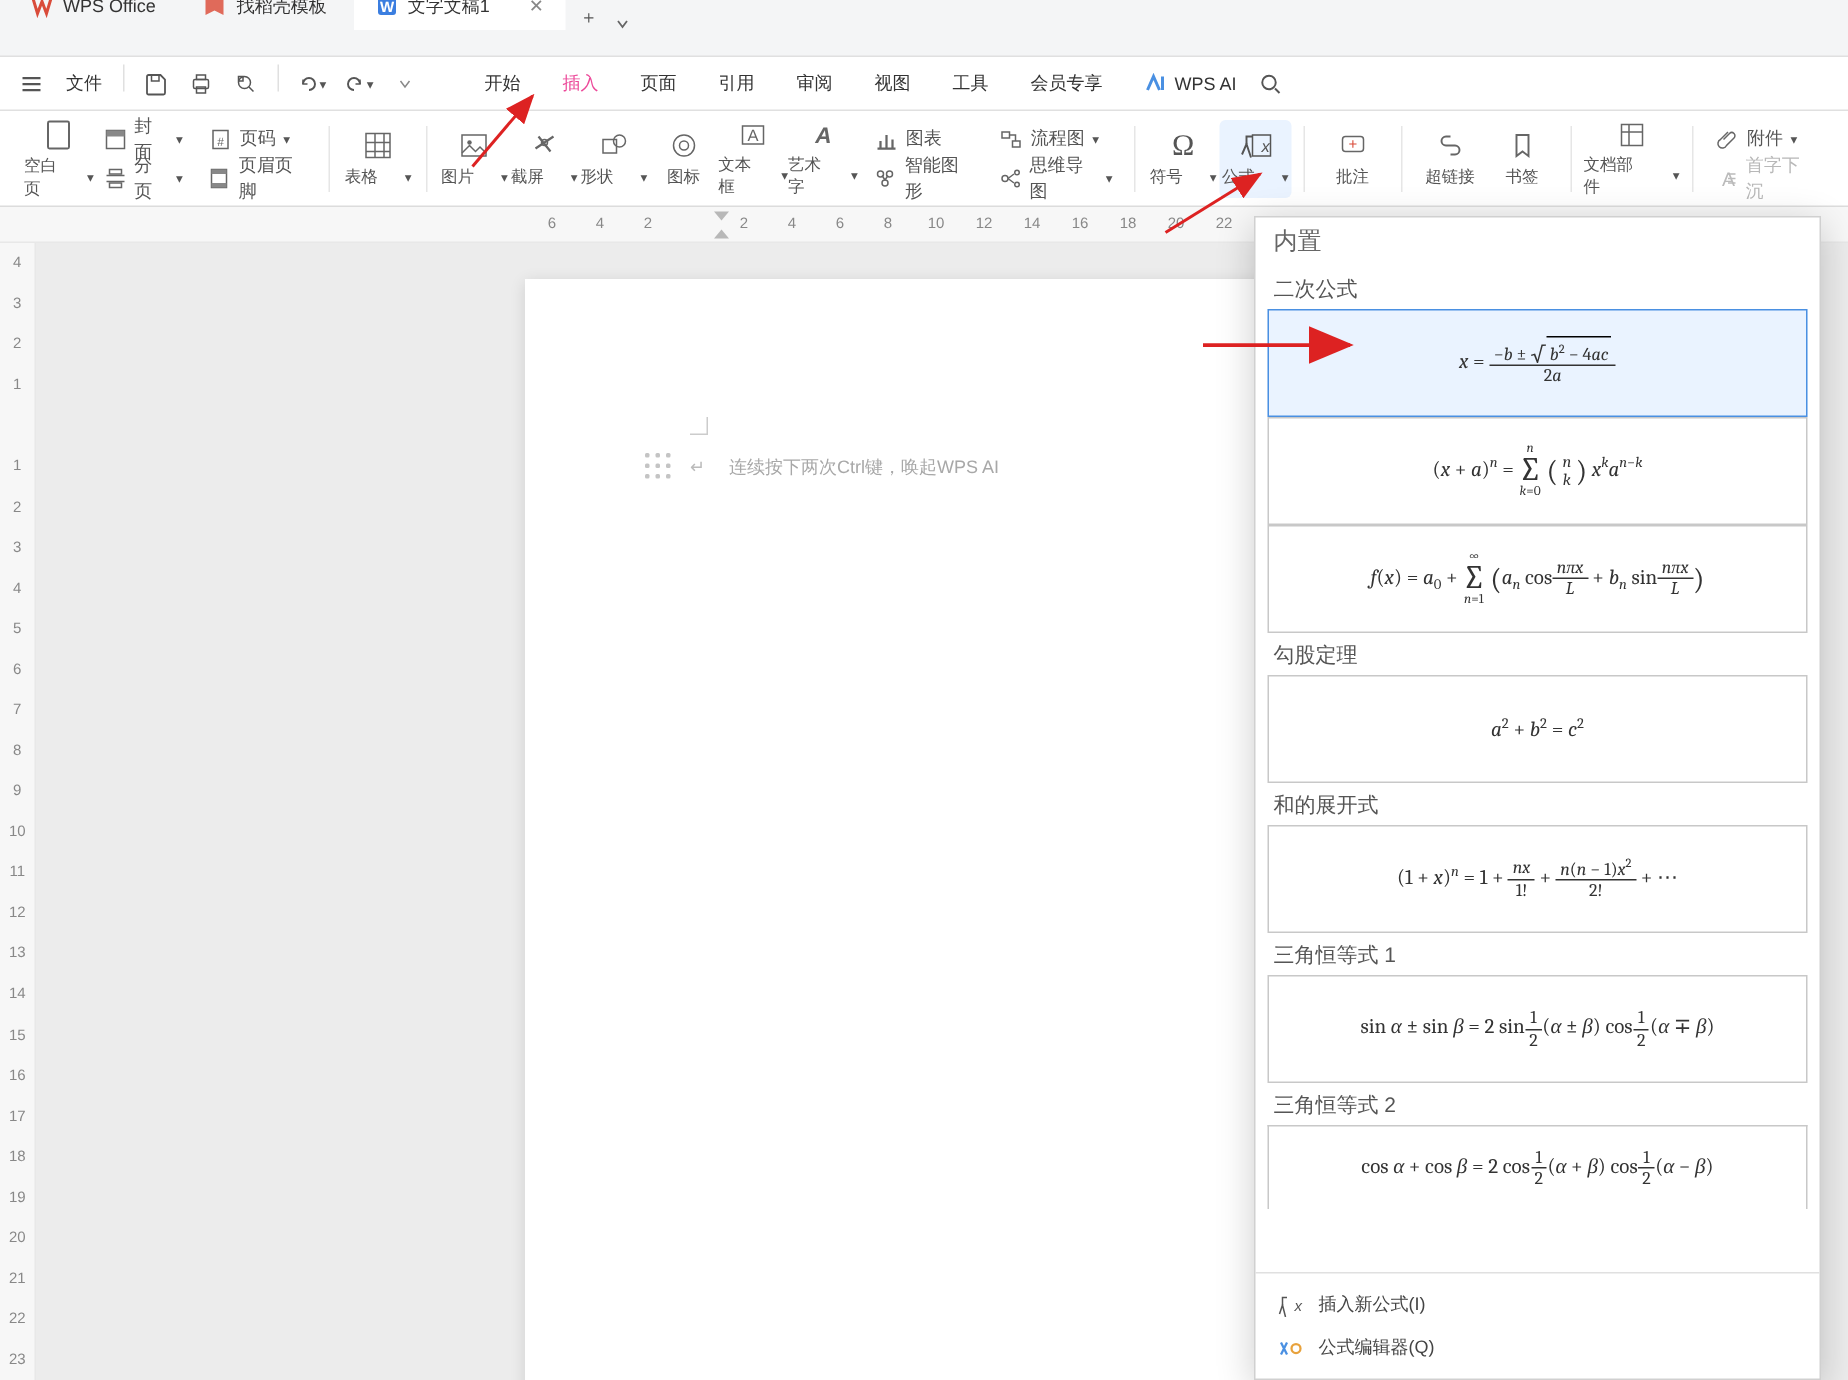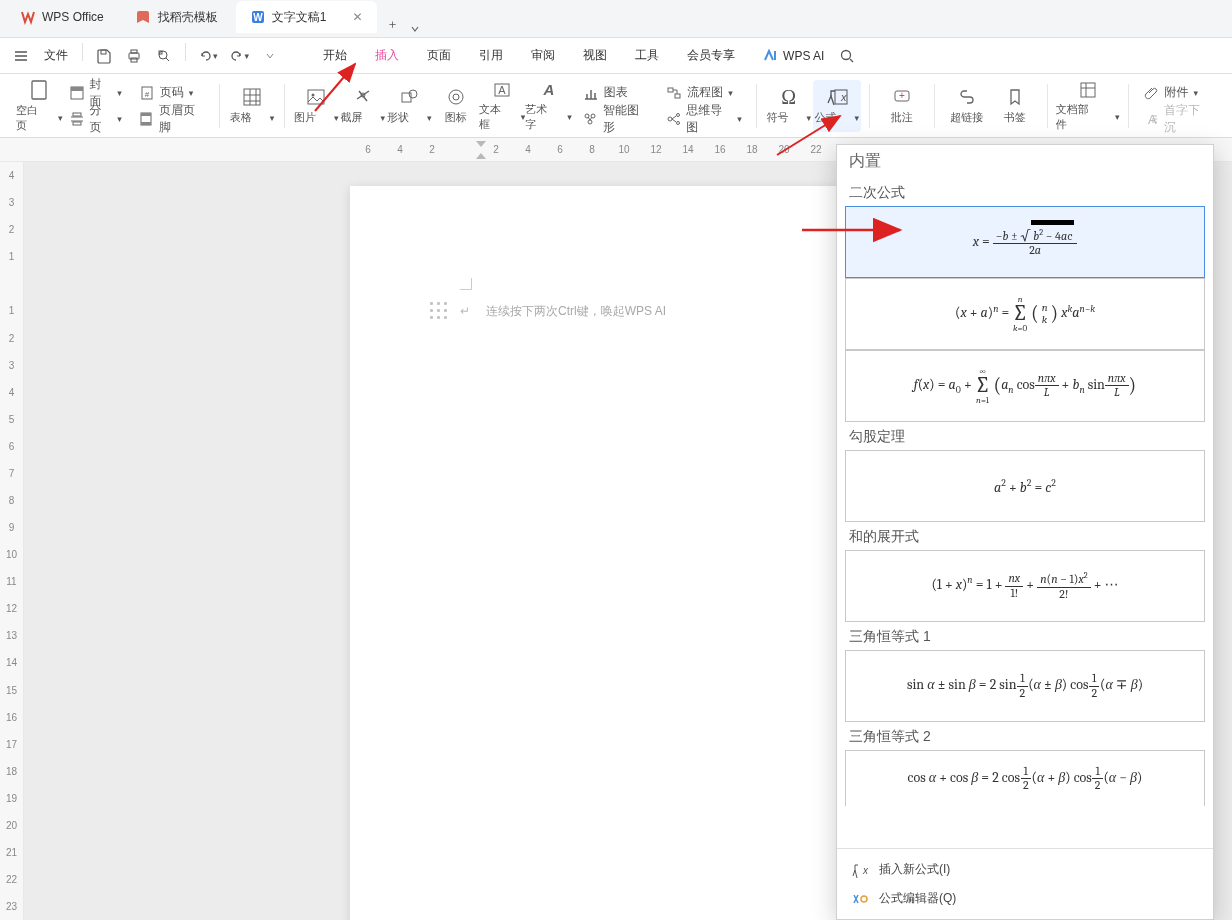--- a/index.html
+++ b/index.html
@@ -1,19 +1,19 @@
 <!DOCTYPE html>
 <html><head>
 <meta charset="utf-8">
 <style>
 html,body{margin:0;padding:0;width:1232px;height:920px;background:#fff;font-family:"Microsoft YaHei",Arial,sans-serif;font-size:12px;color:#333;overflow:hidden}
 *{box-sizing:border-box}
 
 
-.title-tabs{height:38px;background:#f4f5f6;display:flex;align-items:flex-end;padding:4px 4px;border-bottom:1px solid #e0e0e0}
+.title-tabs{height:38px;background:#f4f5f6;display:flex;align-items:flex-end;padding:17px 4px;border-bottom:1px solid #e0e0e0}
 .title-tab{height:32px;display:flex;align-items:center;padding:0 14px;margin:0 2px;border-radius:6px 6px 0 0;background:#f4f5f6;gap:6px;cursor:pointer}
 .title-tab.active{background:#fff}
 .tab-icon{width:16px;height:16px;display:inline-flex;align-items:center;justify-content:center}
 .tab-close{margin-left:20px;color:#888}
 .new-tab{width:28px;display:flex;align-items:center;justify-content:center;color:#555}
 
 
 .menu-bar{height:36px;background:#fff;display:flex;align-items:center;padding:0 8px;border-bottom:1px solid #e0e0e0;gap:4px}
 .menu-chunk{display:flex;align-items:flex-start;gap:4px}
 .icon-btn{width:26px;height:26px;display:flex;align-items:center;justify-content:center;color:#555;border-radius:4px}
@@ -58,21 +58,21 @@
 .fp-label{font-size:14px;color:#555;margin:6px 4px 4px}
 .fp-box{border:1px solid #c8c8c8;height:72px;display:flex;align-items:center;justify-content:center;font-family:Cambria,Georgia,serif;font-size:14px;cursor:pointer}
 .fp-box.sel{border:1px solid #4a90e2;background:#eaf3ff}
 .fp-foot{border-top:1px solid #e0e0e0;padding:6px 0}
 .fp-foot-item{display:flex;align-items:center;gap:10px;padding:6px 14px;cursor:pointer;color:#444}
 
 
 .frac{display:inline-flex;flex-direction:column;align-items:center;vertical-align:middle;font-size:12px;line-height:1.1}
 .frac .n{border-bottom:1px solid #333;padding:0 3px}
 .frac .d{padding:0 3px}
-.sqrt{border-top:5px solid #000000;padding:4px 2px;margin-left:1px}
+.sqrt{border-top:1px solid #000000;padding:4px 2px;margin-left:1px}
 .radic{font-size:15px;position:relative;top:1px}
 sup{font-size:.7em}
 sub{font-size:.7em}
 .bigop{display:inline-flex;flex-direction:column;align-items:center;vertical-align:middle;line-height:1}
 .bigop .t{font-size:9px}
 .bigop .o{font-size:22px;line-height:.9}
 .bigop .b{font-size:9px}
 .paren{font-size:20px;vertical-align:middle}
 
 

